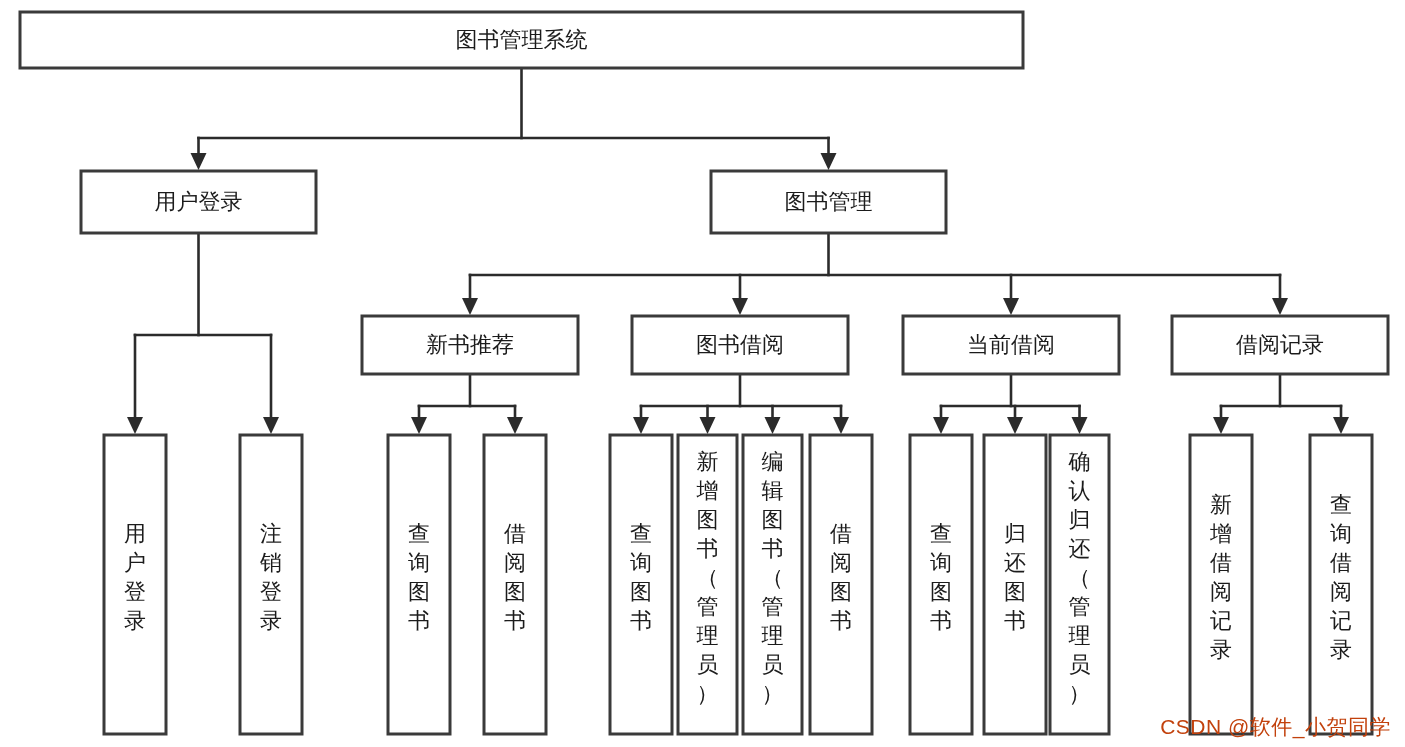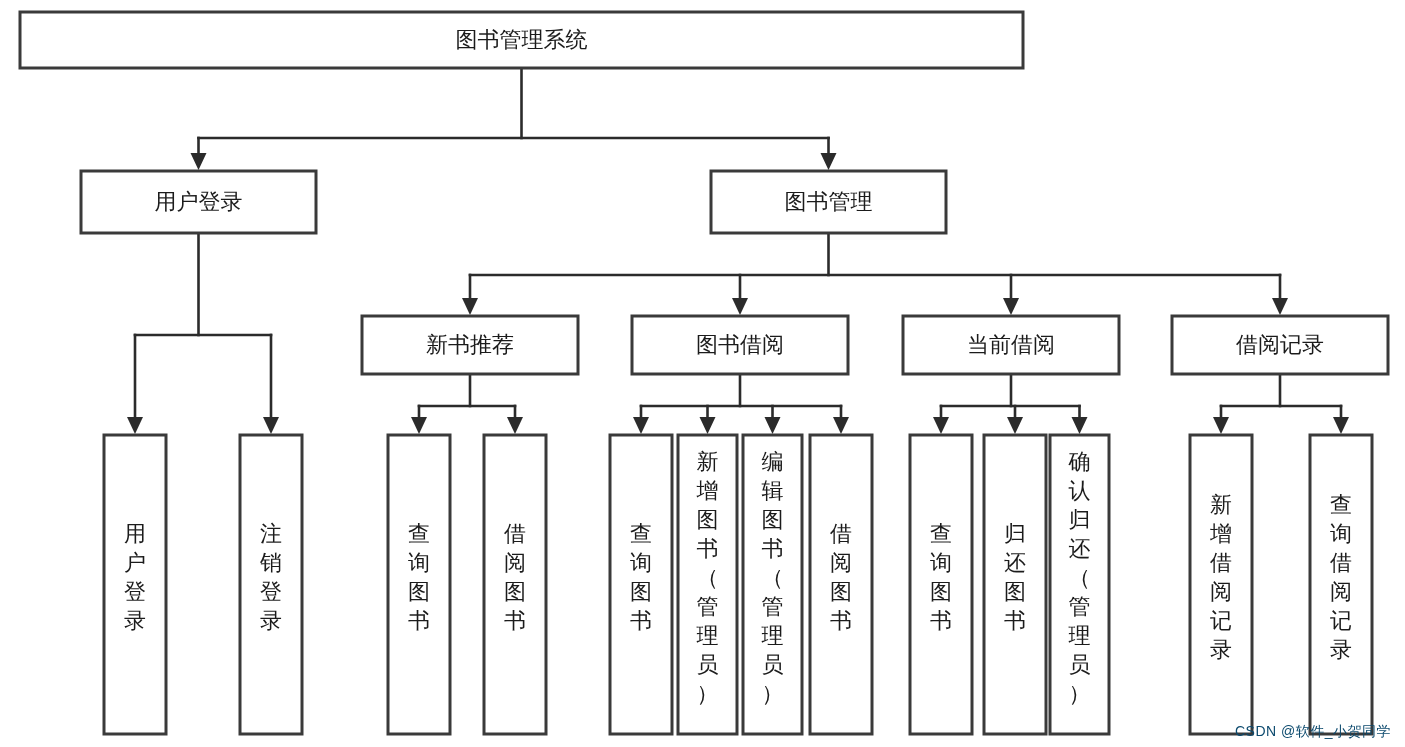--- a/index.html
+++ b/index.html
@@ -50,22 +50,22 @@
     font-family: "Liberation Sans", "DejaVu Sans", sans-serif;
     fill: #1b1b1b;
     font-size: 22px;
     text-anchor: middle;
   }
   .watermark {
     position: absolute;
     right: 14px;
     bottom: 6px;
     font-family: "Liberation Sans", "DejaVu Sans", sans-serif;
-    font-size: 14px;
-    color: #0c4a6e;
+    font-size: 21px;
+    color: #c2410c;
     white-space: nowrap;
     letter-spacing: 0.5px;
     margin-top: 28px;
   }
 </style>
 </head>
 <body>
 
 <div id="diagram-root">
   <svg id="diagram-svg" viewBox="0 0 1405 747">

